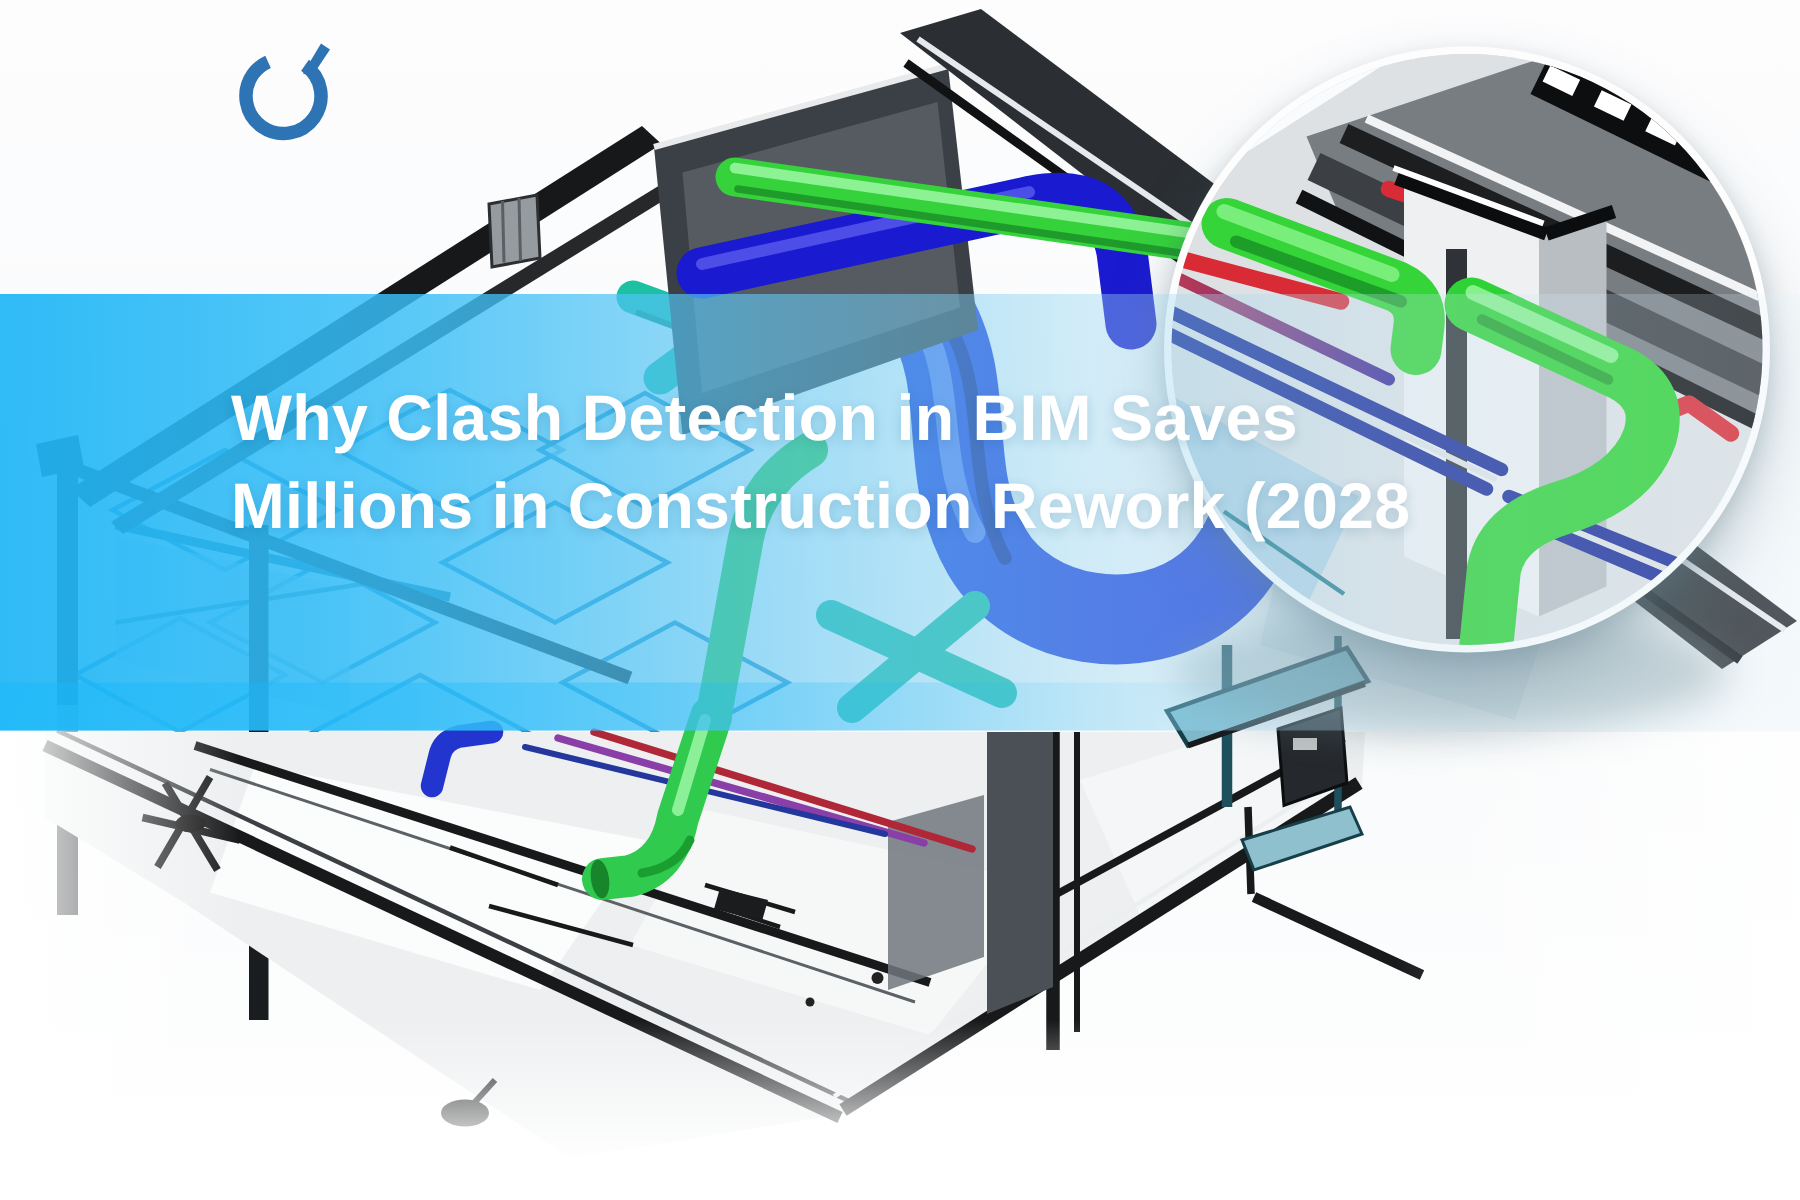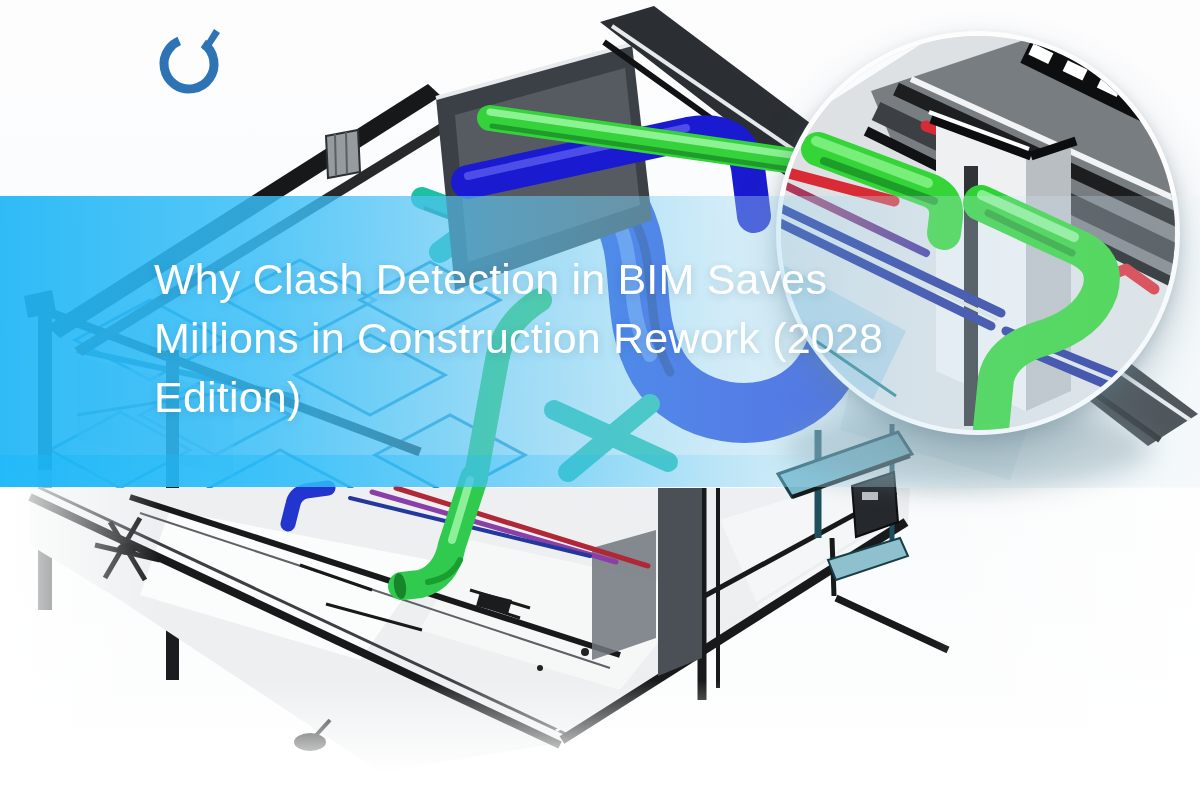--- a/index.html
+++ b/index.html
@@ -27,21 +27,21 @@
       rgba(198,228,243,.28) 78%,
       rgba(228,242,250,.20) 100%);
   }
   .banner-strip{
     position:absolute;left:0;top:455px;width:1200px;height:32px;
     background:linear-gradient(90deg,rgba(24,184,250,.50) 0%,rgba(24,184,250,.28) 40%,rgba(24,184,250,0) 72%);
   }
   .logo{position:absolute;left:152px;top:27px;width:74px;height:74px;}
   .title{
     position:absolute;left:154px;top:250px;width:960px;
-    color:#fff;font-weight:normal;font-size:43px;line-height:59px;
+    color:#fff;font-weight:bold;font-size:43px;line-height:59px;
     letter-spacing:.2px;text-shadow:0 2px 8px rgba(0,70,110,.18);
   }
   .title div{white-space:nowrap;}
 </style>
 </head>
 <body>
 
 <div class="stage">
 
   <svg class="illustration" width="1200" height="800" viewBox="0 0 1200 800">
@@ -275,16 +275,15 @@
   <div class="banner-strip"></div>
 
   <svg class="logo" viewBox="0 0 74 74">
     <circle cx="37" cy="37" r="25" fill="none" stroke="#2e74b5" stroke-width="9" stroke-dasharray="131 26" stroke-dashoffset="0" transform="rotate(-55 37 37)"></circle>
     <path d="M50 22 L62 2 L68 6 L56 24 Z" fill="#2e74b5"></path>
   </svg>
 
   <div class="title">
     <div>Why Clash Detection in BIM Saves</div>
     <div>Millions in Construction Rework (2028</div>
-    <div>Edition)</div>
   </div>
 
 </div>
 
 </body></html>

